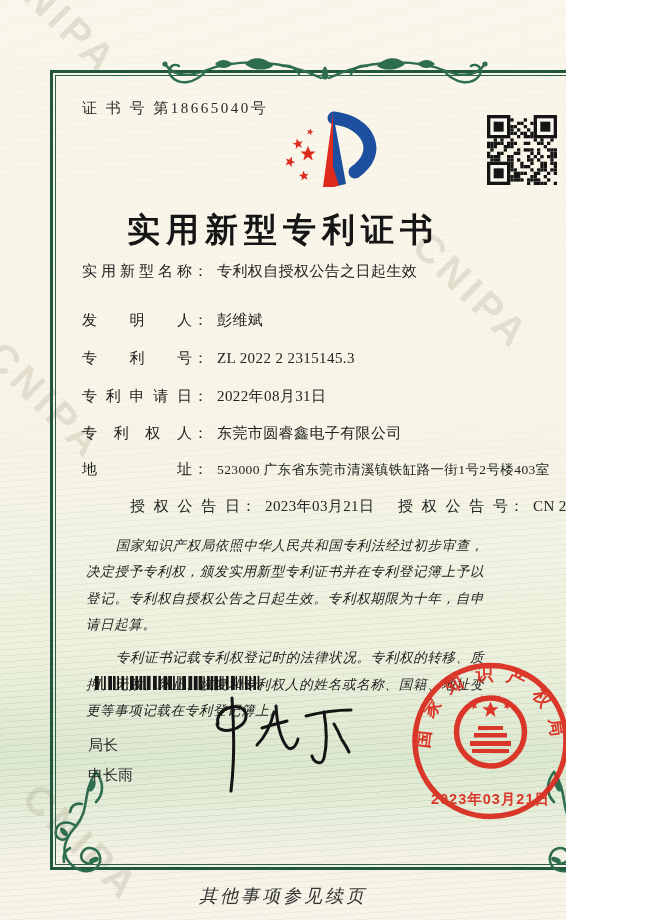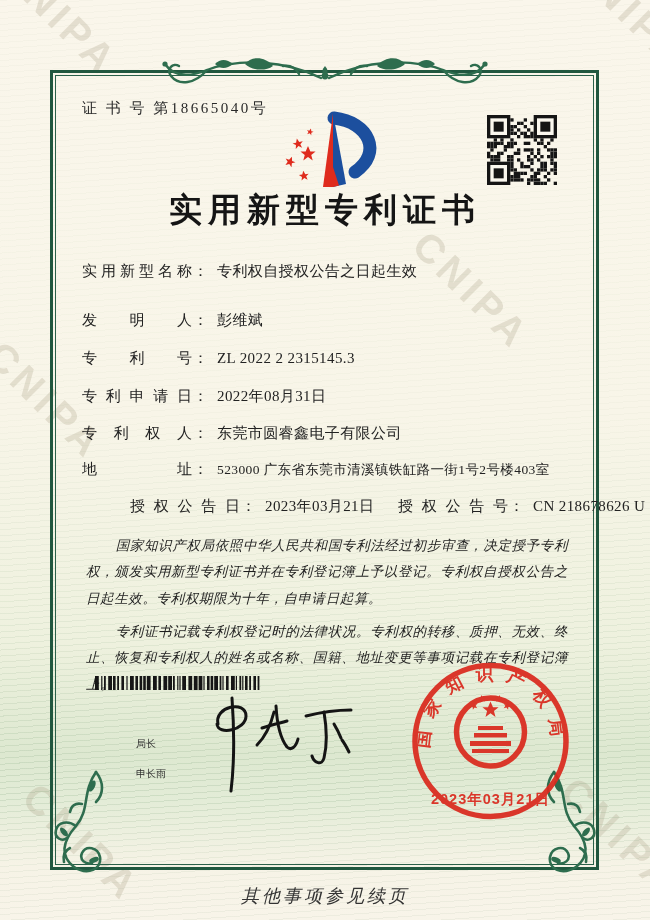--- a/index.html
+++ b/index.html
@@ -1,17 +1,17 @@
 <!DOCTYPE html>
 <html><head>
 <meta charset="utf-8">
 <style>
   html,body{margin:0;padding:0;}
   .page{
-    position:relative;width:650px;height:920px;overflow:hidden;
+    position:relative;width:566px;height:920px;overflow:hidden;
     font-family:"Liberation Serif","DejaVu Serif",serif;color:#1f1f1f;
     background:linear-gradient(180deg,#faf6eb 0%,#f8f5e8 45%,#eef1de 70%,#dde8d0 82%,#e3ecd7 87%,#f6f3e6 94%,#f8f4e9 100%);
   }
   
   .waves{
     position:absolute;inset:0;pointer-events:none;
     background:repeating-linear-gradient(176deg,rgba(106,148,106,.20) 0 1px,rgba(0,0,0,0) 1px 6px);
     -webkit-mask-image:linear-gradient(180deg,rgba(0,0,0,.18) 0%,rgba(0,0,0,.15) 45%,rgba(0,0,0,.55) 72%,rgba(0,0,0,.85) 86%,rgba(0,0,0,.35) 95%);
             mask-image:linear-gradient(180deg,rgba(0,0,0,.18) 0%,rgba(0,0,0,.15) 45%,rgba(0,0,0,.55) 72%,rgba(0,0,0,.85) 86%,rgba(0,0,0,.35) 95%);
   }
@@ -21,36 +21,36 @@
     transform:rotate(45deg);white-space:nowrap;pointer-events:none;user-select:none;
   }
   .cert-border{
     position:absolute;left:50px;top:70px;width:549px;height:800px;
     border:3.5px solid #21573f;box-sizing:border-box;
   }
   .cert-border::after{
     content:"";position:absolute;inset:2px;border:1px solid #2a6049;
   }
   .cert-number{position:absolute;left:82px;top:99px;font-size:15px;letter-spacing:2.5px;color:#2a2a2a;}
-  .title{position:absolute;left:0;top:188px;width:100%;text-align:center;
+  .title{position:absolute;left:0;top:208px;width:100%;text-align:center;
     font-size:33px;font-weight:bold;letter-spacing:6px;color:#151515;}
   .row{position:absolute;left:82px;right:60px;display:flex;align-items:baseline;font-size:15px;color:#222;}
   .lbl{width:110px;flex:none;text-align:justify;text-align-last:justify;}
   .colon{margin:0 9px 0 1px;flex:none;}
   .val{letter-spacing:.4px;white-space:nowrap;}
   .val-sm{font-size:13.5px;}
   .grp{display:flex;align-items:baseline;margin-left:48px;}
   .grp2{position:absolute;left:268px;top:0;}
   .body-text{position:absolute;left:86px;right:82px;top:533px;}
   .body-text p{
     margin:0 0 7px 0;font-style:italic;font-size:13.5px;line-height:1.95;
     text-indent:2.2em;letter-spacing:.6px;text-align:justify;color:#1e1e1e;
   }
-  .signer{position:absolute;left:88px;top:730px;font-family:Liberation Mono, monospace;
-    font-size:10px;line-height:30px;color:#2b2b2b;margin-left:48px;}
+  .signer{position:absolute;left:88px;top:730px;font-family:Liberation Serif, serif;
+    font-size:15px;line-height:30px;color:#2b2b2b;}
   .page-num{position:absolute;left:0;top:840px;width:100%;text-align:center;font-size:13px;letter-spacing:1px;color:#222;}
   .footer-note{position:absolute;left:0;top:884px;width:100%;text-align:center;
     font-style:italic;font-size:18px;letter-spacing:3px;color:#333;font-family:Liberation Mono, monospace;}
   .abs{position:absolute;}
   svg{display:block;}
 </style>
 </head>
 <body>
 
 <div class="page">

